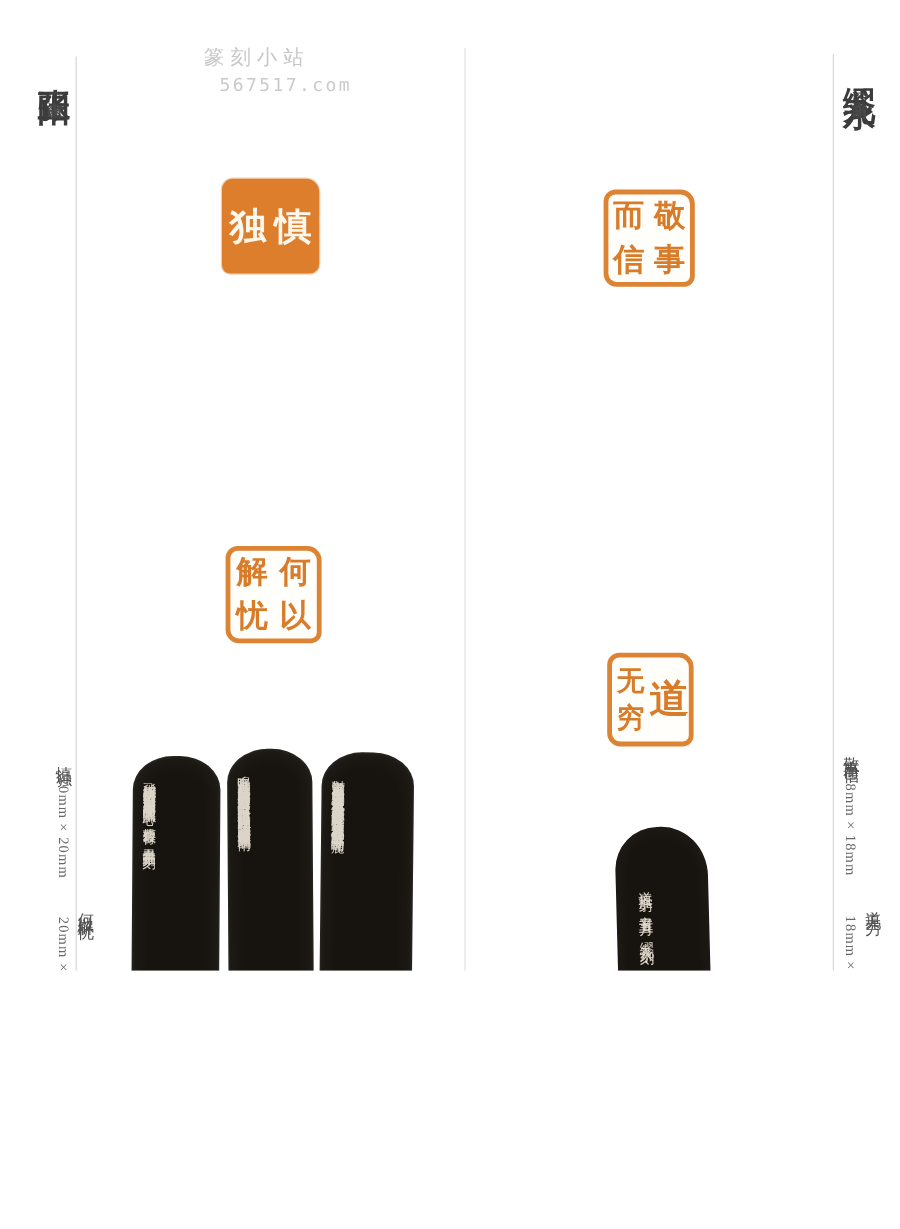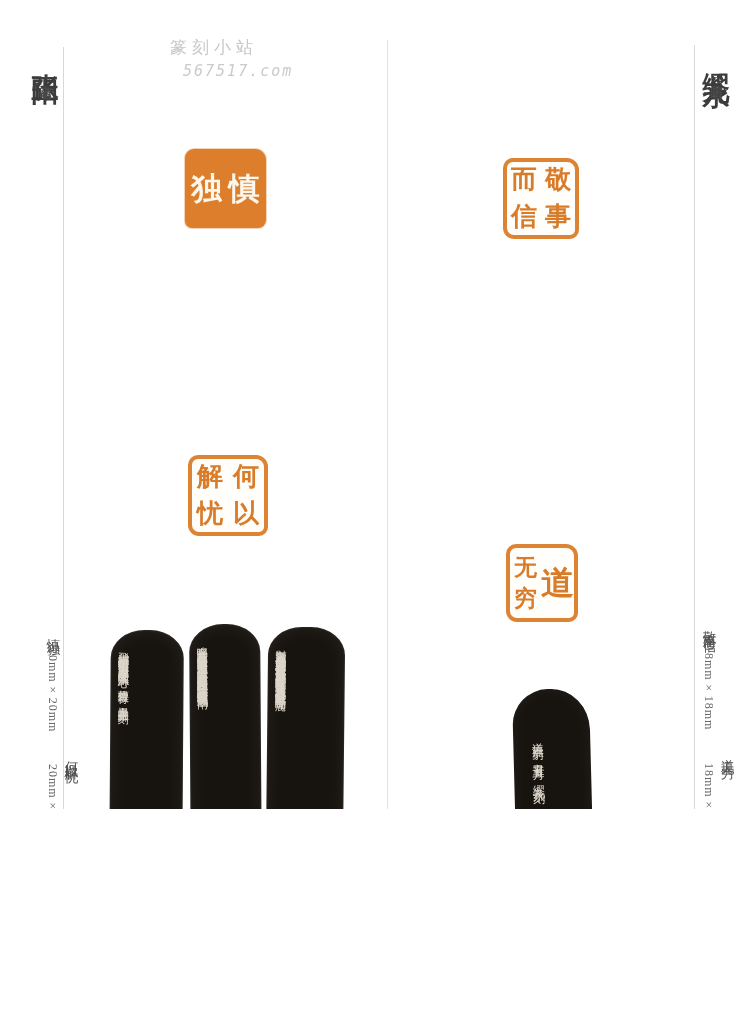--- a/index.html
+++ b/index.html
@@ -8,21 +8,21 @@
 
   
   .vrule{position:absolute;width:1px;background:#d8d8d8;}
   .vrule.mid{background:#e2e2e2;}
   .hrule{position:absolute;height:1px;background:#cfcfcf;}
 
   
   .wm{position:absolute;left:170px;top:36px;color:#c7c7c7;font-family:"Liberation Sans",sans-serif;}
   .wm .l1{display:block;font-size:17px;letter-spacing:5px;}
   .wm .l2{display:block;font-size:15px;letter-spacing:2px;margin:3px 0 0 13px;
-          font-family:"DejaVu Sans Mono",monospace;color:#cacaca;font-style:italic;}
+          font-family:"DejaVu Sans Mono",monospace;color:#cacaca;}
 
   
   .artist{position:absolute;writing-mode:vertical-rl;color:#3c3c3c;}
   .artist .name{font-size:27px;font-weight:bold;letter-spacing:3px;}
   .artist .region{font-size:13px;letter-spacing:1px;color:#4b4b4b;padding-inline-start:12px;}
 
   
   .seal{position:absolute;box-sizing:border-box;}
   .seal.solid{background:#dc7e2c;border-radius:9px 11px 8px 7px;
               display:flex;flex-direction:row-reverse;align-items:center;justify-content:space-evenly;

